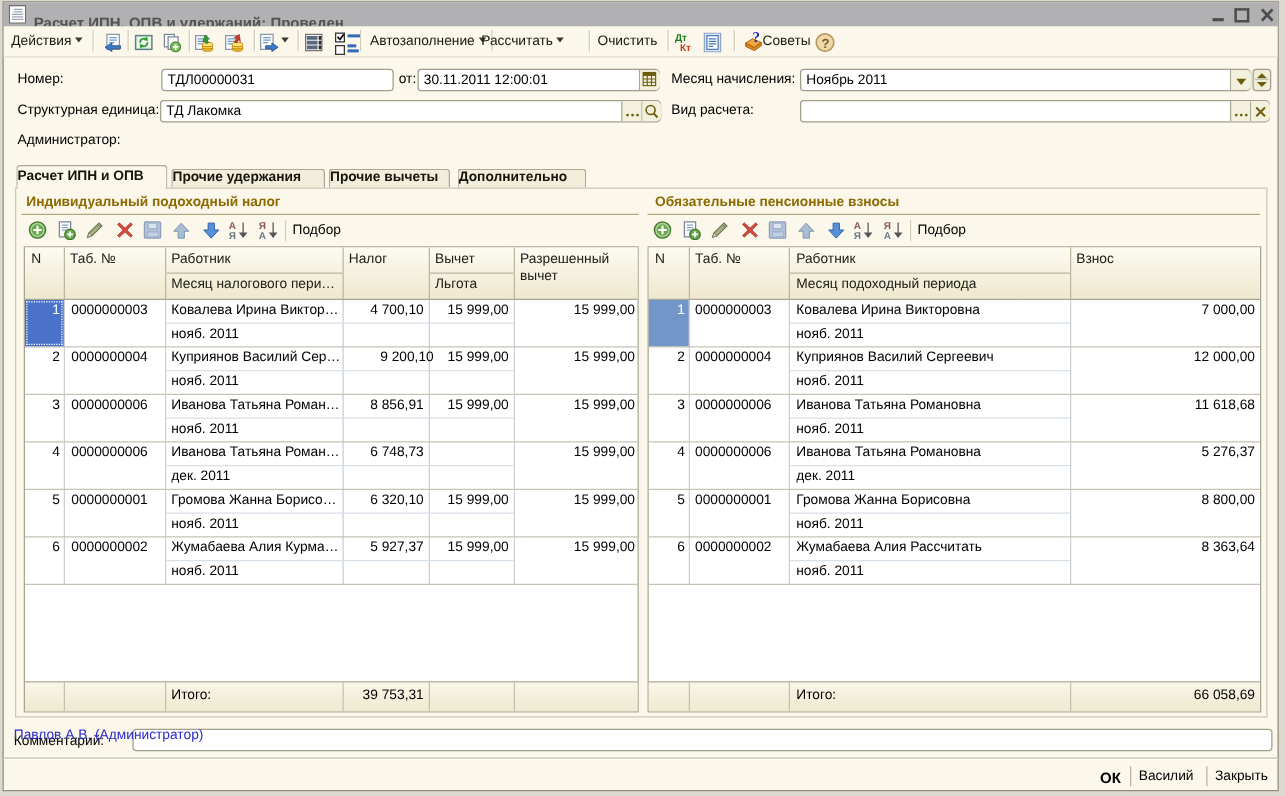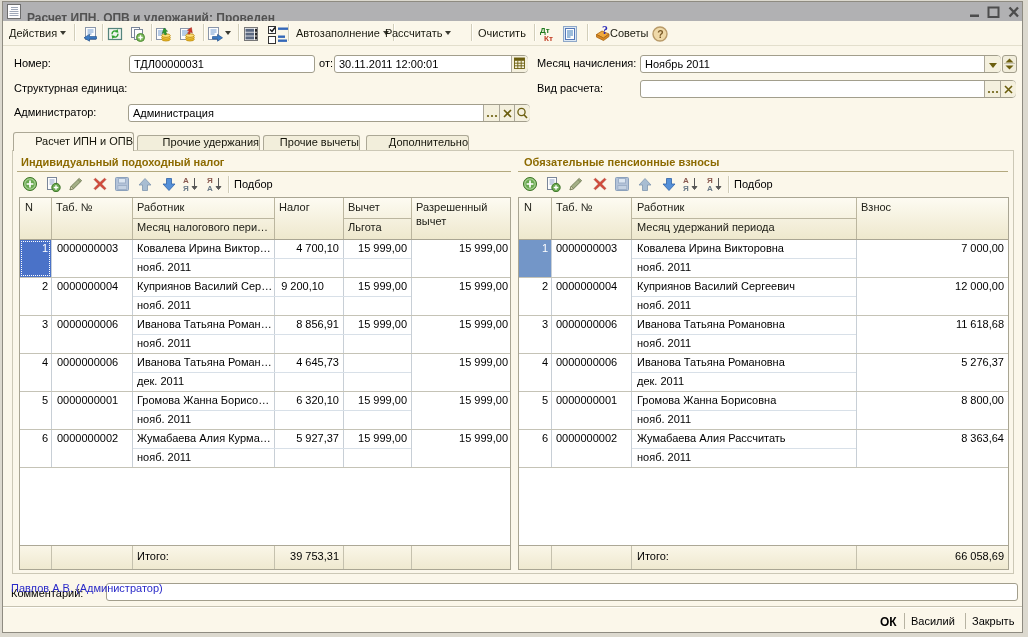--- a/index.html
+++ b/index.html
@@ -11,21 +11,21 @@
 #titlebar{position:absolute;left:0;top:0;right:0;height:19px;background:#B1B1B3;border-bottom:1px solid #9A9A98;}
 #titletext{position:absolute;left:24px;top:9px;font-weight:bold;font-size:12px;color:#525252;white-space:nowrap;}
 #toolbar{position:absolute;left:0;top:19px;right:0;height:24px;background:#FBF7EA;border-bottom:1px solid #E3DFCD;padding-left:16px;}
 .tbtxt{position:absolute;top:6px;font-size:11px;color:#1A1A10;white-space:nowrap;}
 .tsep{position:absolute;top:3px;width:1px;height:17px;background:#D2CEBA;box-shadow:1px 0 0 #FFFEF8;}
 .darr{display:inline-block;width:0;height:0;border-left:3.5px solid transparent;border-right:3.5px solid transparent;border-top:4px solid #3A3A30;vertical-align:2px;}
 .lbl{position:absolute;font-size:11px;color:#000;white-space:nowrap;}
 .inp{position:absolute;background:#fff;border:1px solid #A29E8C;border-radius:3px;font-size:11px;}
 .inp .v{position:absolute;left:4px;top:2px;white-space:nowrap;}
 .fbtn{position:absolute;top:0;bottom:0;border-left:1px solid #ABA798;background:#F4F0DE;}
-.tab{position:absolute;border:1px solid #ACA896;border-bottom:none;border-radius:3px 3px 0 0;background:#F2EEDB;text-align:right;font-size:11px;color:#14140A;}
+.tab{position:absolute;border:1px solid #ACA896;border-bottom:none;border-radius:3px 3px 0 0;background:#F2EEDB;text-align:left;font-size:11px;color:#14140A;font-weight:bold;}
 .tab.act{background:#FBF7EA;z-index:5;}
 #pagebox{position:absolute;left:9px;top:148px;width:1000px;height:422px;border:1px solid #CCC8B6;background:#FBF7EA;}
 .ptitle{position:absolute;font-weight:bold;font-size:11px;color:#8C6A00;white-space:nowrap;}
 .pline{position:absolute;height:1px;background:#B3A97F;}
 .tbl{position:absolute;background:#fff;border:1px solid #A9A593;}
 .thead{position:absolute;left:0;top:0;right:0;height:41px;background:linear-gradient(#FDFBF2,#EEE8CD);border-bottom:1px solid #A9A593;}
 .hl{position:absolute;font-size:11px;color:#21211A;white-space:nowrap;}
 .vl{position:absolute;width:1px;background:#C8CFD6;}
 .hb{position:absolute;height:1px;background:#C5C3B6;}
 .sb{position:absolute;height:1px;background:#D8E0E8;}
@@ -206,62 +206,57 @@
   </div>
   <div class="inp" style="left:999px;top:53px;width:13px;height:16px;background:#F1EDDB;border-radius:3px">
       <svg style="position:absolute;left:2px;top:2px" width="9" height="12" viewBox="0 0 9 12">
         <path d="M4.5 0.5 L8.5 4.5 L0.5 4.5 z" fill="#6B5E0E"></path>
         <path d="M0.5 7.5 L8.5 7.5 L4.5 11.5 z" fill="#6B5E0E"></path>
       </svg>
       <div style="position:absolute;left:1px;right:1px;top:7px;height:1px;background:#C8C4B2"></div>
     </div>
 
   <div class="lbl" style="left:11px;top:80px">Структурная единица:</div>
+  <div class="inp" style="left:125px;top:78px;width:399px;height:16px;border-radius:3px 4px 4px 3px">
+      <span class="v">ТД Лакомка</span>
+    <div class="fbtn" style="right:14px;width:16px">
+        <svg style="position:absolute;left:2px;top:5px" width="12" height="8" viewBox="0 0 12 8">
+          <g fill="#6B5E0E">
+            <circle cx="2" cy="6" r="1.1"></circle>
+            <circle cx="6" cy="6" r="1.1"></circle>
+            <circle cx="10" cy="6" r="1.1"></circle>
+          </g>
+        </svg>
+      </div>
+    <div class="fbtn" style="right:-1px;width:15px;border-radius:0 4px 4px 0">
+        <svg style="position:absolute;left:1px;top:2px" width="12" height="12" viewBox="0 0 12 12">
+          <circle cx="5.5" cy="5" r="3.6" fill="none" stroke="#6B5E0E" stroke-width="1.3"></circle>
+          <line x1="8" y1="7.8" x2="11" y2="11" stroke="#6B5E0E" stroke-width="1.6"></line>
+        </svg>
+      </div>
+  </div>
   <div class="lbl" style="left:534px;top:80px">Вид расчета:</div>
   <div class="inp" style="left:637px;top:78px;width:374px;height:16px;border-radius:3px 4px 4px 3px">
     <div class="fbtn" style="right:14px;width:16px">
         <svg style="position:absolute;left:2px;top:5px" width="12" height="8" viewBox="0 0 12 8">
           <g fill="#6B5E0E">
             <circle cx="2" cy="6" r="1.1"></circle>
             <circle cx="6" cy="6" r="1.1"></circle>
             <circle cx="10" cy="6" r="1.1"></circle>
           </g>
         </svg>
       </div>
     <div class="fbtn" style="right:-1px;width:15px;border-radius:0 4px 4px 0">
         <svg style="position:absolute;left:2px;top:3px" width="11" height="11" viewBox="0 0 11 11">
           <path d="M2 2 L9 9 M9 2 L2 9" stroke="#6B5E0E" stroke-width="1.6"></path>
         </svg>
       </div>
   </div>
 
   <div class="lbl" style="left:11px;top:104px">Администратор:</div>
-  <div class="inp" style="left:125px;top:102px;width:400px;height:16px;border-radius:3px 4px 4px 3px">
-      <span class="v">Администрация</span>
-    <div class="fbtn" style="right:29px;width:16px">
-        <svg style="position:absolute;left:2px;top:5px" width="12" height="8" viewBox="0 0 12 8">
-          <g fill="#6B5E0E">
-            <circle cx="2" cy="6" r="1.1"></circle>
-            <circle cx="6" cy="6" r="1.1"></circle>
-            <circle cx="10" cy="6" r="1.1"></circle>
-          </g>
-        </svg>
-      </div>
-    <div class="fbtn" style="right:14px;width:15px">
-        <svg style="position:absolute;left:2px;top:3px" width="11" height="11" viewBox="0 0 11 11">
-          <path d="M2 2 L9 9 M9 2 L2 9" stroke="#6B5E0E" stroke-width="1.6"></path>
-        </svg>
-      </div>
-    <div class="fbtn" style="right:-1px;width:15px;border-radius:0 4px 4px 0">
-        <svg style="position:absolute;left:1px;top:2px" width="12" height="12" viewBox="0 0 12 12">
-          <circle cx="5.5" cy="5" r="3.6" fill="none" stroke="#6B5E0E" stroke-width="1.3"></circle>
-          <line x1="8" y1="7.8" x2="11" y2="11" stroke="#6B5E0E" stroke-width="1.6"></line>
-        </svg>
-      </div>
-  </div>
 
   <div class="tab act" style="left:10px;top:130px;width:119px;height:18px;line-height:17px">Расчет ИПН и ОПВ</div>
   <div class="tab" style="left:134px;top:133px;width:121px;height:15px;line-height:13px">Прочие удержания</div>
   <div class="tab" style="left:260px;top:133px;width:95px;height:15px;line-height:13px">Прочие вычеты</div>
   <div class="tab" style="left:363px;top:133px;width:101px;height:15px;line-height:13px">Дополнительно</div>
   <div id="pagebox"></div>
   <div style="position:absolute;left:11px;top:147px;width:117px;height:2px;background:#FBF7EA;z-index:6"></div>
 
   <div class="ptitle" style="left:18px;top:154px">Индивидуальный подоходный налог</div>
   <div class="pline" style="left:14px;top:169px;width:494px"></div>
@@ -390,39 +385,39 @@
       <div class="cell" style="left:117px;top:63px">нояб. 2011</div>
       <div class="cell num" style="left:259px;top:44px;width:60px">4 700,10</div>
       <div class="cell num" style="left:327px;top:44px;width:60px">15 999,00</div>
       <div class="cell num" style="left:395px;top:44px;width:93px">15 999,00</div>
       <div class="hb" style="left:0;right:0;top:79px"></div>
       <div class="sb" style="left:113px;width:278px;top:60px"></div>
       <div class="cell num" style="left:2px;top:82px;width:26px">2</div>
       <div class="cell" style="left:37px;top:82px">0000000004</div>
       <div class="cell" style="left:117px;top:82px;width:135px">Куприянов Василий Сер…</div>
       <div class="cell" style="left:117px;top:101px">нояб. 2011</div>
-      <div class="cell num" style="left:244px;top:82px;width:60px">9 200,10</div>
+      <div class="cell num" style="left:267px;top:82px;width:60px">9 200,10</div>
       <div class="cell num" style="left:327px;top:82px;width:60px">15 999,00</div>
       <div class="cell num" style="left:395px;top:82px;width:93px">15 999,00</div>
       <div class="hb" style="left:0;right:0;top:117px"></div>
       <div class="sb" style="left:113px;width:278px;top:98px"></div>
       <div class="cell num" style="left:2px;top:120px;width:26px">3</div>
       <div class="cell" style="left:37px;top:120px">0000000006</div>
       <div class="cell" style="left:117px;top:120px;width:135px">Иванова Татьяна Роман…</div>
       <div class="cell" style="left:117px;top:139px">нояб. 2011</div>
       <div class="cell num" style="left:259px;top:120px;width:60px">8 856,91</div>
       <div class="cell num" style="left:327px;top:120px;width:60px">15 999,00</div>
       <div class="cell num" style="left:395px;top:120px;width:93px">15 999,00</div>
       <div class="hb" style="left:0;right:0;top:155px"></div>
       <div class="sb" style="left:113px;width:278px;top:136px"></div>
       <div class="cell num" style="left:2px;top:158px;width:26px">4</div>
       <div class="cell" style="left:37px;top:158px">0000000006</div>
       <div class="cell" style="left:117px;top:158px;width:135px">Иванова Татьяна Роман…</div>
       <div class="cell" style="left:117px;top:177px">дек. 2011</div>
-      <div class="cell num" style="left:259px;top:158px;width:60px">4 645,73</div>
+      <div class="cell num" style="left:259px;top:158px;width:60px">6 748,73</div>
       <div class="cell num" style="left:327px;top:158px;width:60px"></div>
       <div class="cell num" style="left:395px;top:158px;width:93px">15 999,00</div>
       <div class="hb" style="left:0;right:0;top:193px"></div>
       <div class="sb" style="left:113px;width:278px;top:174px"></div>
       <div class="cell num" style="left:2px;top:196px;width:26px">5</div>
       <div class="cell" style="left:37px;top:196px">0000000001</div>
       <div class="cell" style="left:117px;top:196px;width:135px">Громова Жанна Борисо…</div>
       <div class="cell" style="left:117px;top:215px">нояб. 2011</div>
       <div class="cell num" style="left:259px;top:196px;width:60px">6 320,10</div>
       <div class="cell num" style="left:327px;top:196px;width:60px">15 999,00</div>
@@ -452,21 +447,21 @@
     </div>
     <div class="tbl" style="left:515px;top:195px;width:489px;height:371px">
       <div class="thead"></div>
       <div class="vl" style="left:32px;top:0;height:41px;background:#BBB69F"></div>
       <div class="vl" style="left:112px;top:0;height:41px;background:#BBB69F"></div>
       <div class="vl" style="left:337px;top:0;height:41px;background:#BBB69F"></div>
       <div class="hb" style="left:113px;width:224px;top:20px;background:#BBB69F"></div>
       <div class="hl" style="left:5px;top:3px">N</div>
       <div class="hl" style="left:37px;top:3px">Таб. №</div>
       <div class="hl" style="left:118px;top:3px">Работник</div>
-      <div class="hl" style="left:118px;top:23px">Месяц удержаний периода</div>
+      <div class="hl" style="left:118px;top:23px">Месяц подоходный периода</div>
       <div class="hl" style="left:342px;top:3px">Взнос</div>
       <div class="vl" style="left:32px;top:42px;height:228px"></div>
       <div class="vl" style="left:112px;top:42px;height:228px"></div>
       <div class="vl" style="left:337px;top:42px;height:228px"></div>
       <div class="cell num" style="left:2px;top:44px;width:27px">1</div>
       <div class="cell" style="left:37px;top:44px">0000000003</div>
       <div class="cell" style="left:118px;top:44px;width:217px">Ковалева Ирина Викторовна</div>
       <div class="cell" style="left:118px;top:63px">нояб. 2011</div>
       <div class="cell num" style="left:342px;top:44px;width:143px">7 000,00</div>
       <div class="hb" style="left:0;right:0;top:79px"></div>

